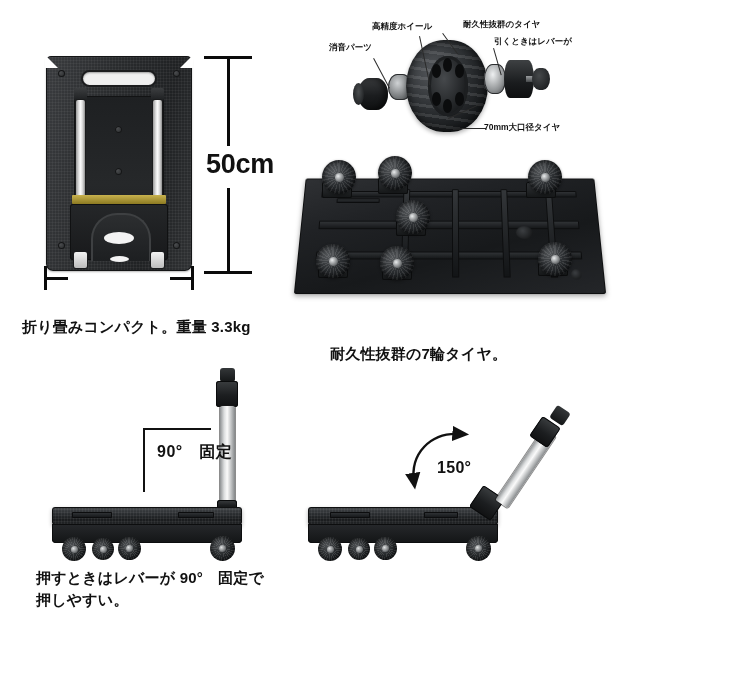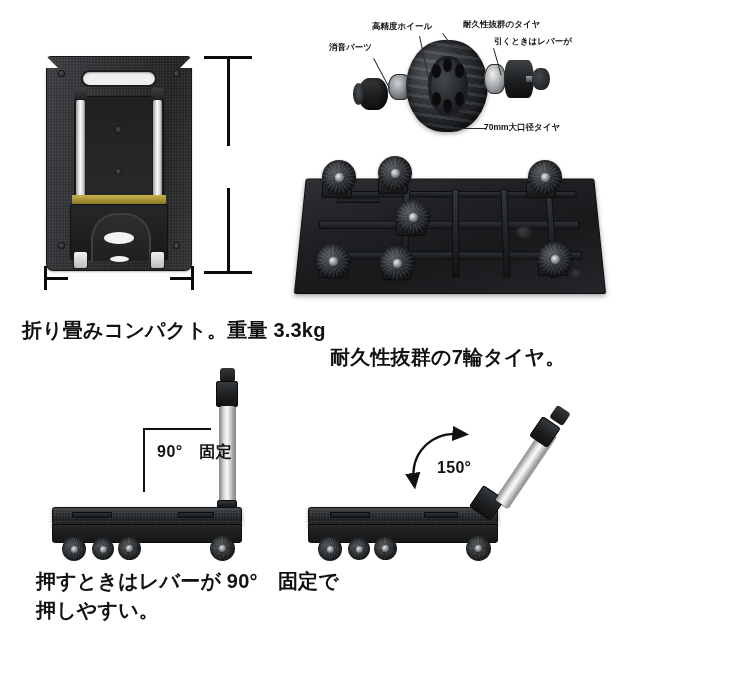--- a/index.html
+++ b/index.html
@@ -20,21 +20,21 @@
     position: absolute;
     inset: 0;
     width: 730px;
     height: 674px;
   }
   .panel { position: absolute; }
 
   
   .caption {
     position: absolute;
-    font-size: 20px;
+    font-size: 15px;
     font-weight: 700;
     color: #111111;
     letter-spacing: 0.2px;
     line-height: 1.45;
     white-space: pre-line;
   }
 
   
   #panel-folded { left: 0; top: 0; width: 300px; height: 310px; }
 
@@ -446,20 +446,21 @@
       <div class="cf-screw" style="left:69px;  top:70px;"></div>
       <div class="cf-screw" style="left:69px;  top:112px;"></div>
     </div>
 
     <div class="dim-v">
       <div class="tick t"></div>
       <div class="stem top"></div>
       <div class="stem bottom"></div>
       <div class="tick b"></div>
     </div>
+    <div class="dim-label-v">50cm</div>
 
     <div class="dim-h">
       <div class="tick l"></div>
       <div class="stem l"></div>
       <div class="stem r"></div>
       <div class="tick r"></div>
     </div>
   </div>
 
   <div class="caption" id="caption-folded">折り畳みコンパクト。重量 3.3kg</div>

